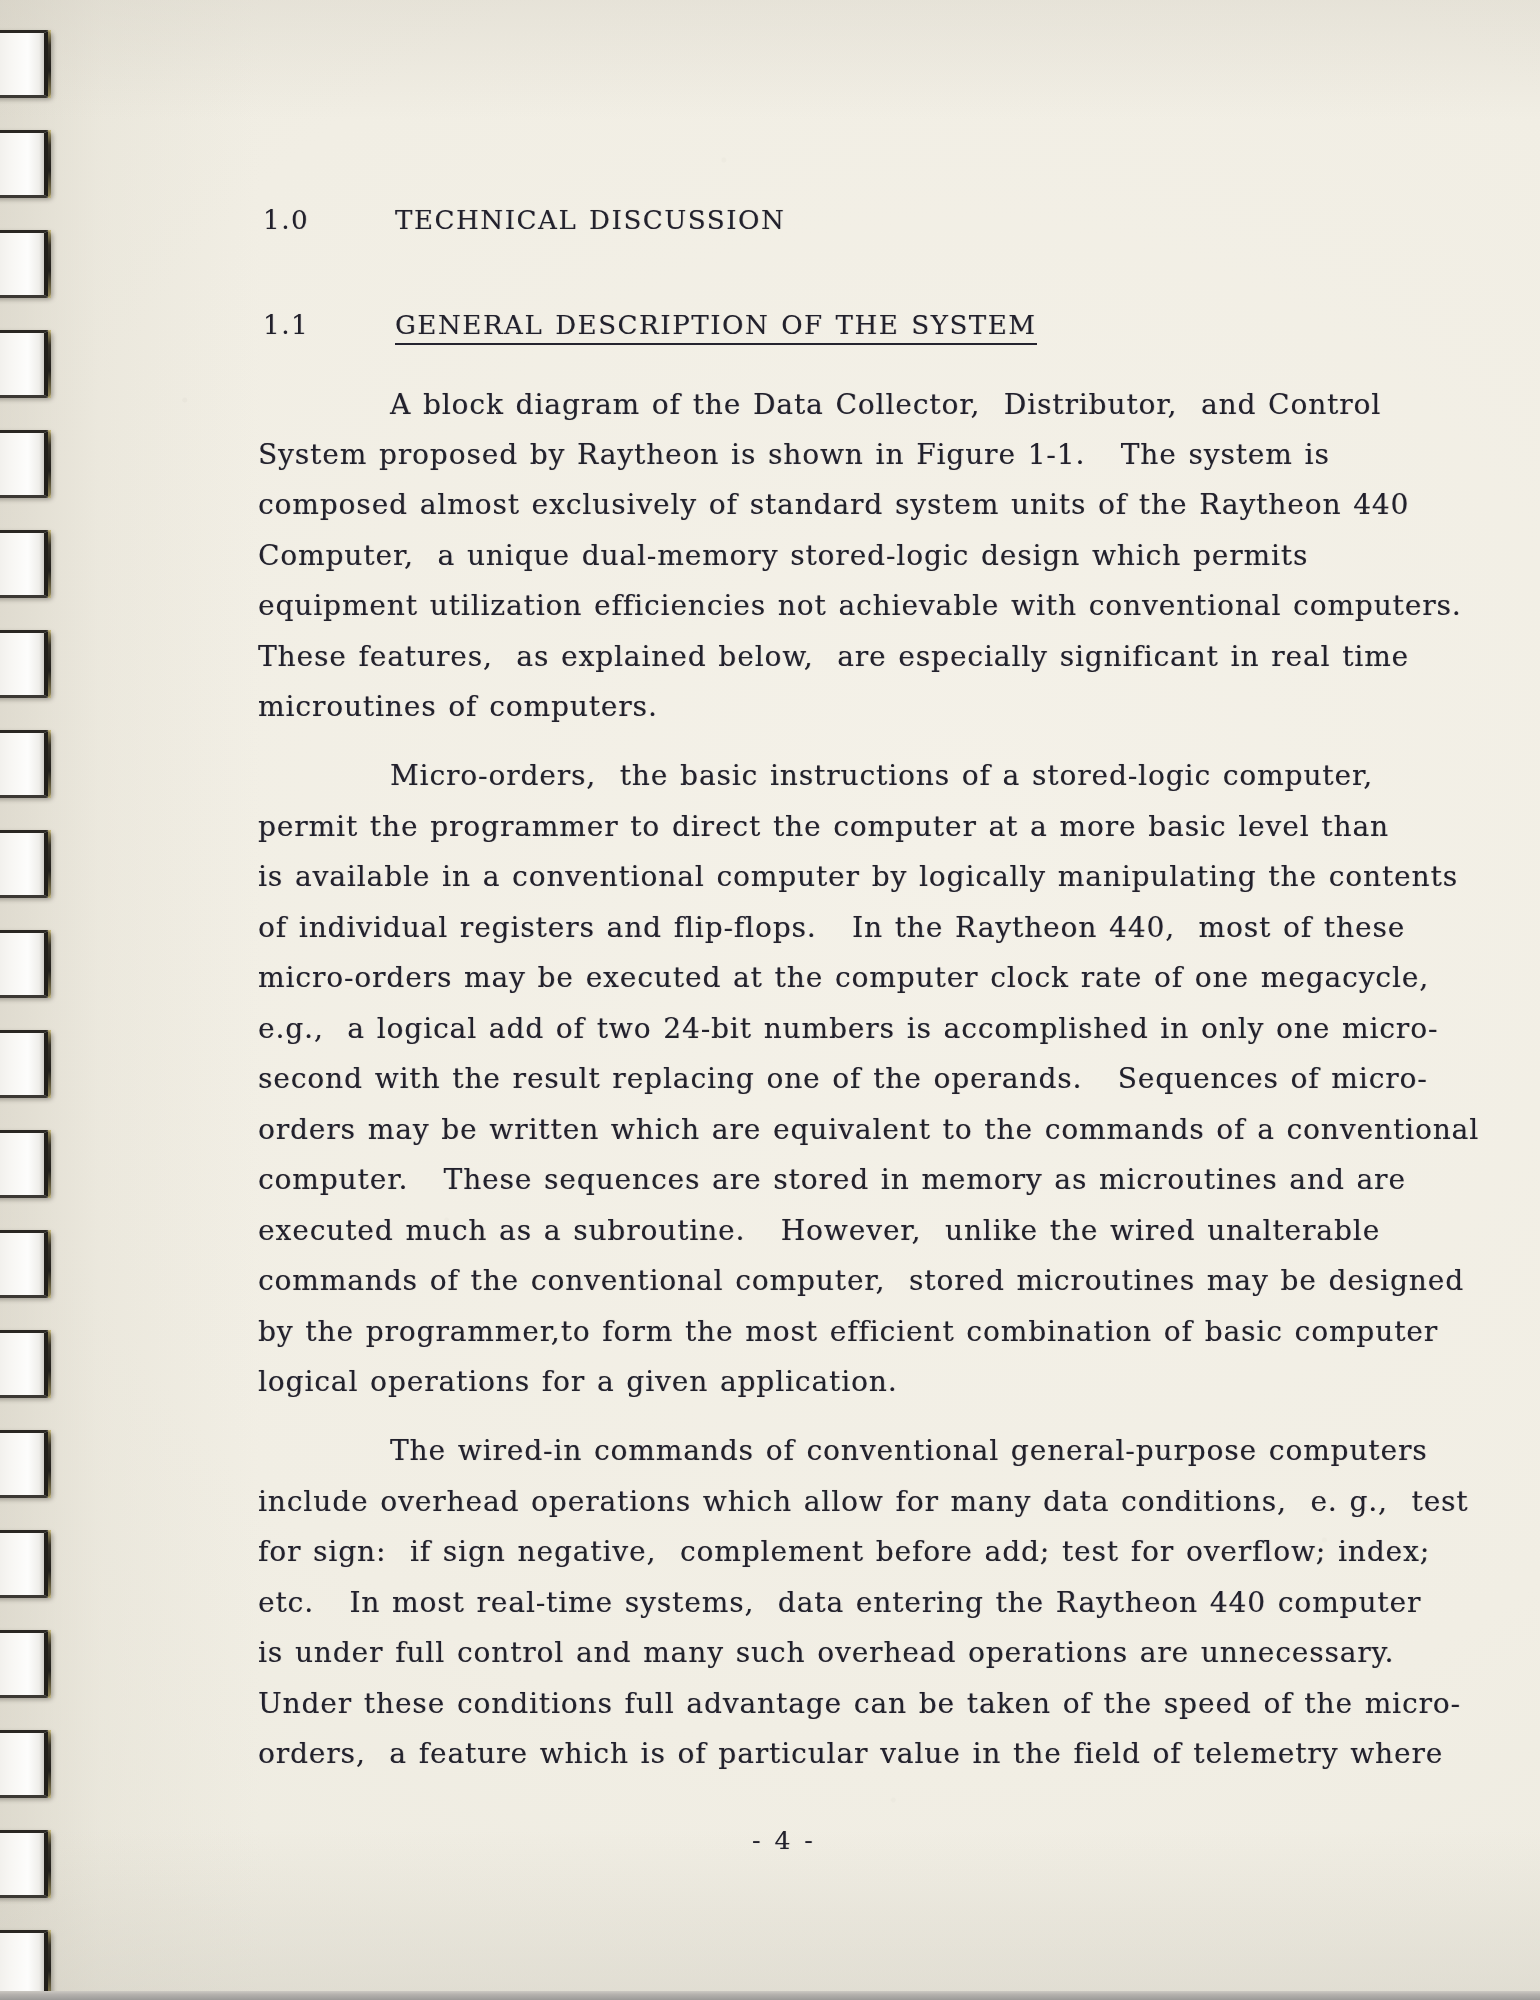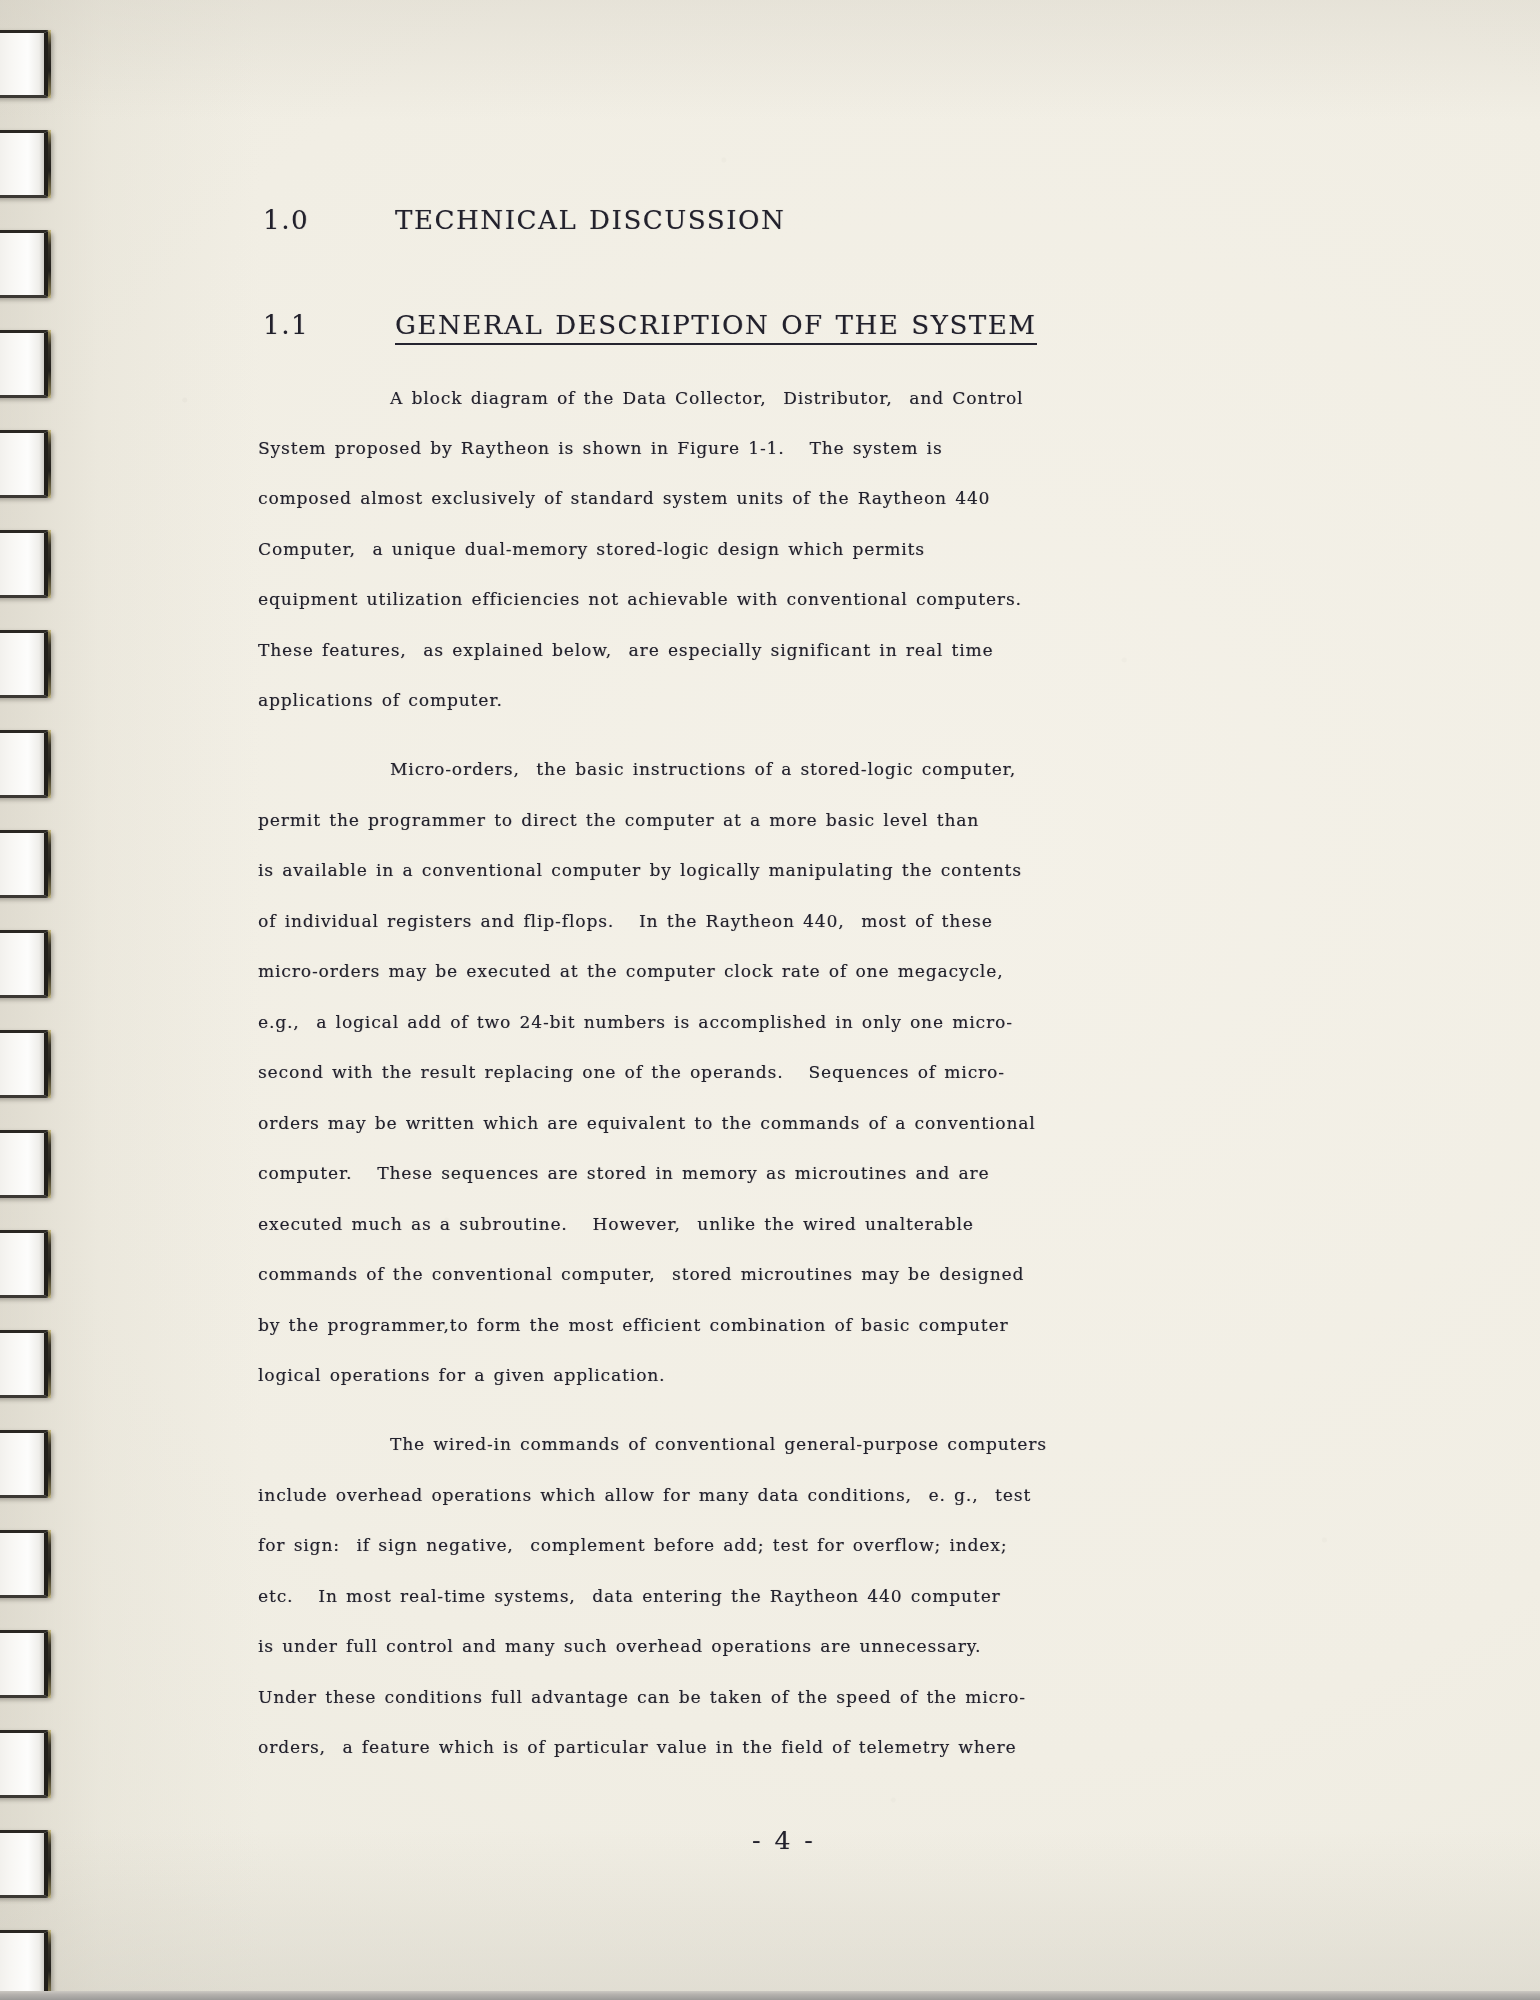--- a/index.html
+++ b/index.html
@@ -96,21 +96,21 @@
     position: absolute;
     left: 0; top: 0;
     width: 1540px;
     height: 1777px;
     color: #1d1c26;
   }
 
   .line {
     position: absolute;
     white-space: pre;
-    font-size: 17px;
+    font-size: 28px;
     letter-spacing: 0.9px;
     word-spacing: 2px;
     color: #22212c;
     text-shadow: 0.4px 0.4px 0.7px rgba(60,58,70,0.45);
   }
 
   .heading {
     font-size: 26px;
     letter-spacing: 1.6px;
   }
@@ -180,21 +180,21 @@
 
     <span class="line heading" style="left:263px; top:310px;">1.1</span>
     <span class="line heading underlined" style="left:395px; top:310px;">GENERAL DESCRIPTION OF THE SYSTEM</span>
 
     <span class="line" style="left:390px; top:388px;">A block diagram of the Data Collector,  Distributor,  and Control</span>
     <span class="line" style="left:258px; top:438px;">System proposed by Raytheon is shown in Figure 1-1.   The system is</span>
     <span class="line" style="left:258px; top:488px;text-align:center;">composed almost exclusively of standard system units of the Raytheon 440</span>
     <span class="line" style="left:258px; top:539px;">Computer,  a unique dual-memory stored-logic design which permits</span>
     <span class="line" style="left:258px; top:640px;">These features,  as explained below,  are especially significant in real time</span>
     <span class="line" style="left:258px; top:589px;">equipment utilization efficiencies not achievable with conventional computers.</span>
-    <span class="line" style="left:258px; top:690px;">applications of computer.</span>
+    <span class="line" style="left:258px; top:690px;">microutines of computers.</span>
 
     <span class="line" style="left:390px; top:759px;">Micro-orders,  the basic instructions of a stored-logic computer,</span>
     <span class="line" style="left:258px; top:810px;">permit the programmer to direct the computer at a more basic level than</span>
     <span class="line" style="left:258px; top:860px;">is available in a conventional computer by logically manipulating the contents</span>
     <span class="line" style="left:258px; top:911px;">of individual registers and flip-flops.   In the Raytheon 440,  most of these</span>
     <span class="line" style="left:258px; top:961px;">micro-orders may be executed at the computer clock rate of one megacycle,</span>
     <span class="line" style="left:258px; top:1012px;">e.g.,  a logical add of two 24-bit numbers is accomplished in only one micro-</span>
     <span class="line" style="left:258px; top:1062px;">second with the result replacing one of the operands.   Sequences of micro-</span>
     <span class="line" style="left:258px; top:1113px;">orders may be written which are equivalent to the commands of a conventional</span>
     <span class="line" style="left:258px; top:1163px;">computer.   These sequences are stored in memory as microutines and are</span>

